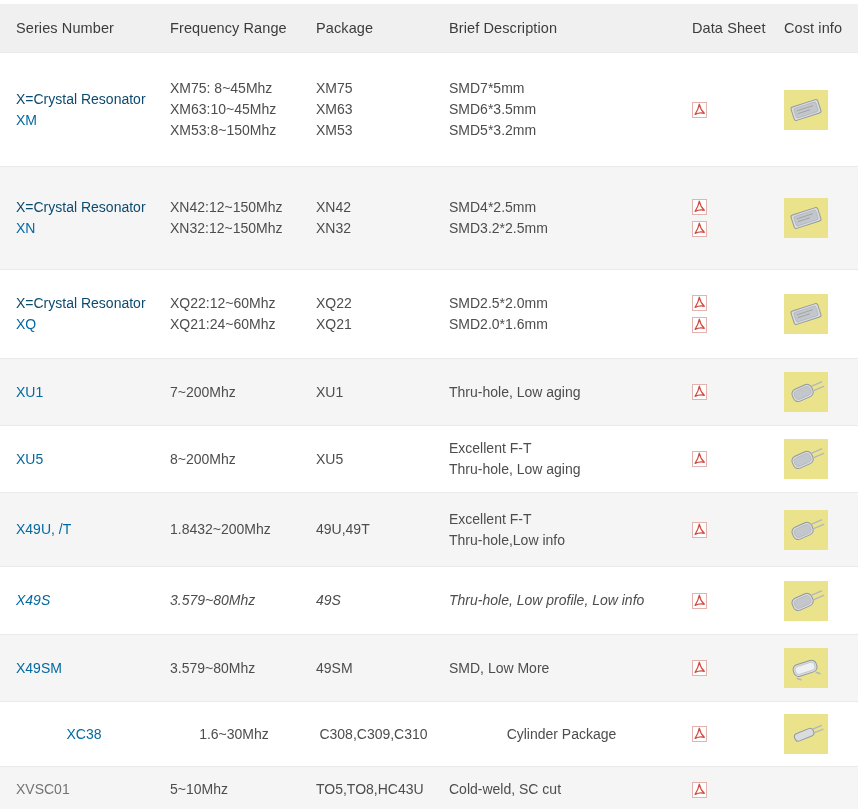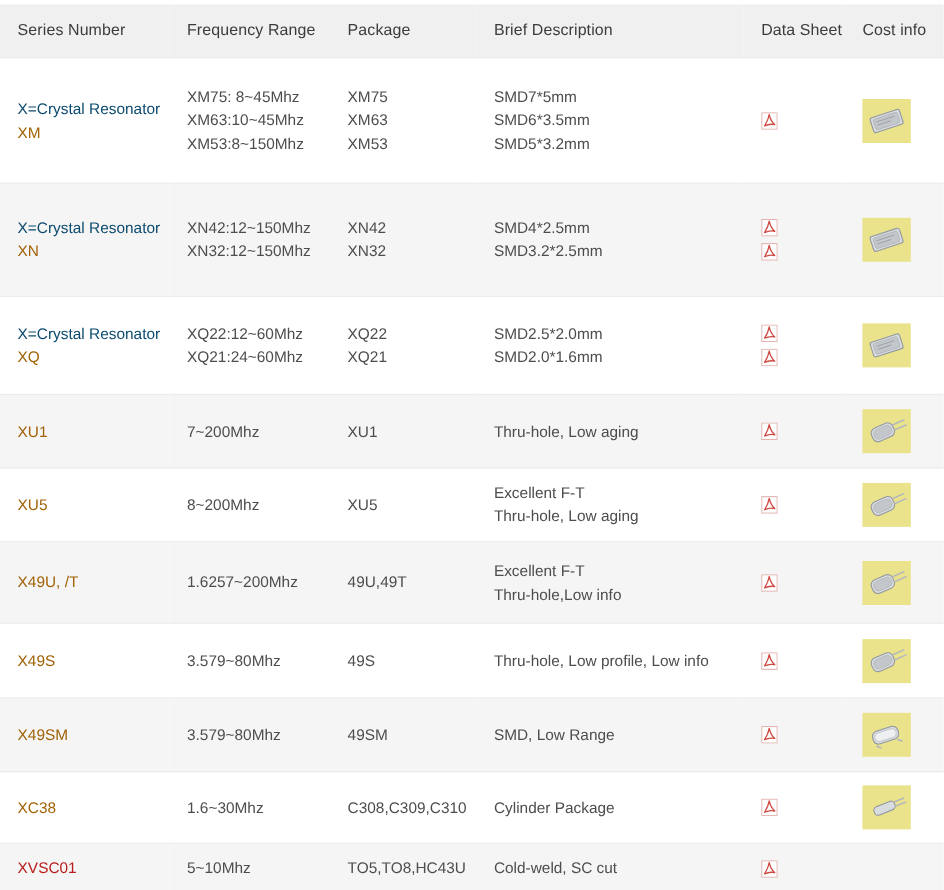--- a/index.html
+++ b/index.html
@@ -12,27 +12,27 @@
            height:48px;padding:0 2px 0 16px;font-size:14.5px;letter-spacing:.1px;}
   tbody td{padding:0 2px 0 16px;vertical-align:middle;line-height:21px;color:#4d4d4d;}
   tbody tr{border-top:1px solid #eaeaea;}
   tbody tr:nth-child(even){background:#f5f5f5;}
   tbody tr:nth-child(1) td{height:113px;}
   tbody tr:nth-child(2) td{height:102px;}
   tbody tr:nth-child(3) td{height:88px;}
   tbody tr:nth-child(4) td{height:66px;}
   tbody tr:nth-child(5) td{height:66px;}
   tbody tr:nth-child(6) td{height:73px;}
-  tbody tr:nth-child(7) td{height:67px;}
+  tbody tr:nth-child(7) td{height:67px;font-style:italic;}
   tbody tr:nth-child(8) td{height:66px;}
-  tbody tr:nth-child(9) td{height:64px;}
+  tbody tr:nth-child(9) td{height:64px;text-align:center;}
   tbody tr:nth-child(10) td{height:45px;}
   .series-prefix{display:block;color:#0c4a6e;}
-  .series-link{display:block;color:#a16207;text-decoration:none;cursor:pointer;}
-  .series-plain{display:block;color:#b91c1c;}
+  .series-link{display:block;color:#0369a1;text-decoration:none;cursor:pointer;}
+  .series-plain{display:block;color:#737373;}
   .cell-line{display:block;}
   .pdf-stack{display:flex;flex-direction:column;gap:6px;align-items:flex-start;}
   .pdf-link{display:inline-block;line-height:0;cursor:pointer;}
   .thumb{width:44px;height:40px;background:#ebe38c;display:flex;align-items:center;
          justify-content:center;cursor:pointer;overflow:hidden;}
 </style>
 </head>
 <body>
 
 <div class="page">
@@ -243,21 +243,21 @@
                 </g>
               </svg>
             </a>
           </td>
         </tr>
         <tr>
           <td>
             <a class="series-link">X49U, /T</a>
           </td>
           <td>
-            <span class="cell-line">1.6257~200Mhz</span>
+            <span class="cell-line">1.8432~200Mhz</span>
           </td>
           <td>
             <span class="cell-line">49U,49T</span>
           </td>
           <td>
             <span class="cell-line">Excellent F-T</span>
             <span class="cell-line">Thru-hole,Low info</span>
           </td>
           <td>
             <div class="pdf-stack">
@@ -316,21 +316,21 @@
           <td>
             <a class="series-link">X49SM</a>
           </td>
           <td>
             <span class="cell-line">3.579~80Mhz</span>
           </td>
           <td>
             <span class="cell-line">49SM</span>
           </td>
           <td>
-            <span class="cell-line">SMD, Low Range</span>
+            <span class="cell-line">SMD, Low More</span>
           </td>
           <td>
             <div class="pdf-stack">
               <a class="pdf-link"><svg width="15" height="16" viewBox="0 0 15 16" aria-hidden="true">
                   <rect x="0.5" y="0.5" width="14" height="15" fill="#ffffff" stroke="#e2b3af"></rect>
                   <path d="M7.3 2.1 C6.8 5.2 5.4 8.7 3.1 12.4 C6 11 9.6 10.7 12.3 11.3 C9.8 9 8 5.5 7.3 2.1 Z" fill="none" stroke="#cf4a42" stroke-width="1.2" stroke-linejoin="round"></path>
                 </svg></a>
             </div>
           </td>
           <td>

